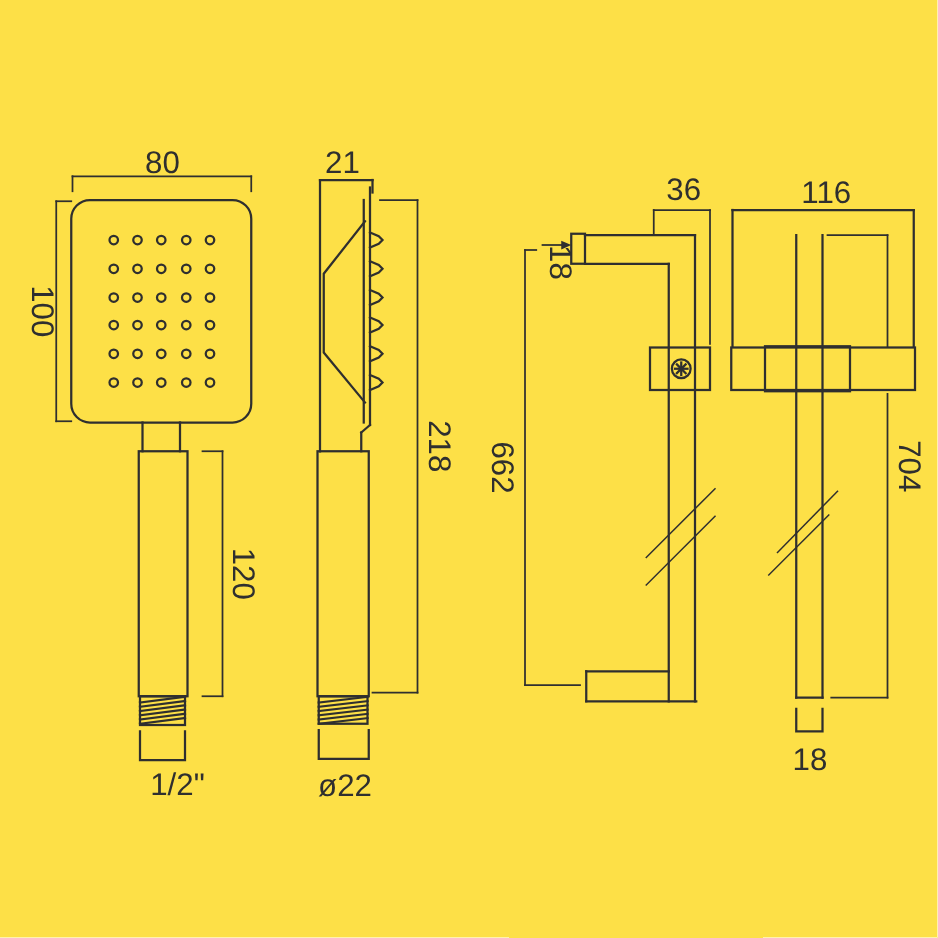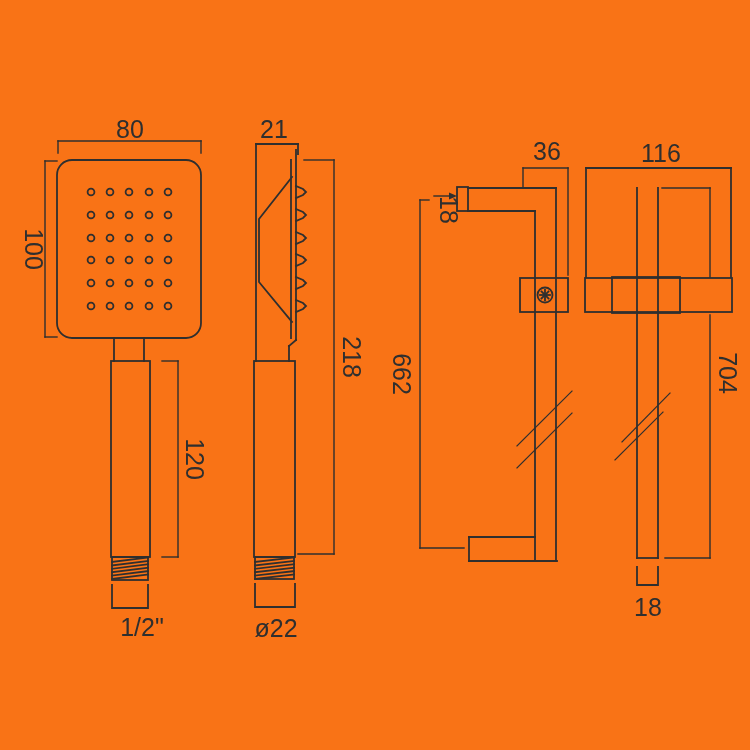--- a/index.html
+++ b/index.html
@@ -1,16 +1,16 @@
 <!DOCTYPE html>
 <html><head>
 <meta charset="utf-8">
 <style>
   html,body{margin:0;padding:0;background:#ffffff;}
-  .sheet{position:relative;width:750px;height:750px;background:#f97316;overflow:hidden;}
+  .sheet{position:relative;width:750px;height:750px;background:#fde047;overflow:hidden;}
   svg{position:absolute;left:0;top:0;}
   .obj line,.obj path,.obj rect,.obj circle{stroke:#2f2f2f;stroke-width:1.8;fill:none;stroke-linecap:square;}
   .obj .thin{stroke-width:1.2;}
   .dim line,.dim path{stroke:#2f2f2f;stroke-width:1.4;fill:none;stroke-linecap:square;}
   .dim polygon{fill:#2f2f2f;stroke:none;}
   text{fill:#2f2f2f;font-family:"Liberation Sans",sans-serif;font-size:25px;font-weight:400;}
   .knob-dot{fill:#1c1c1c;stroke:none;}
   .knob-line{stroke:#ffffff;stroke-width:1.3;fill:none;}
 </style>
 </head>

